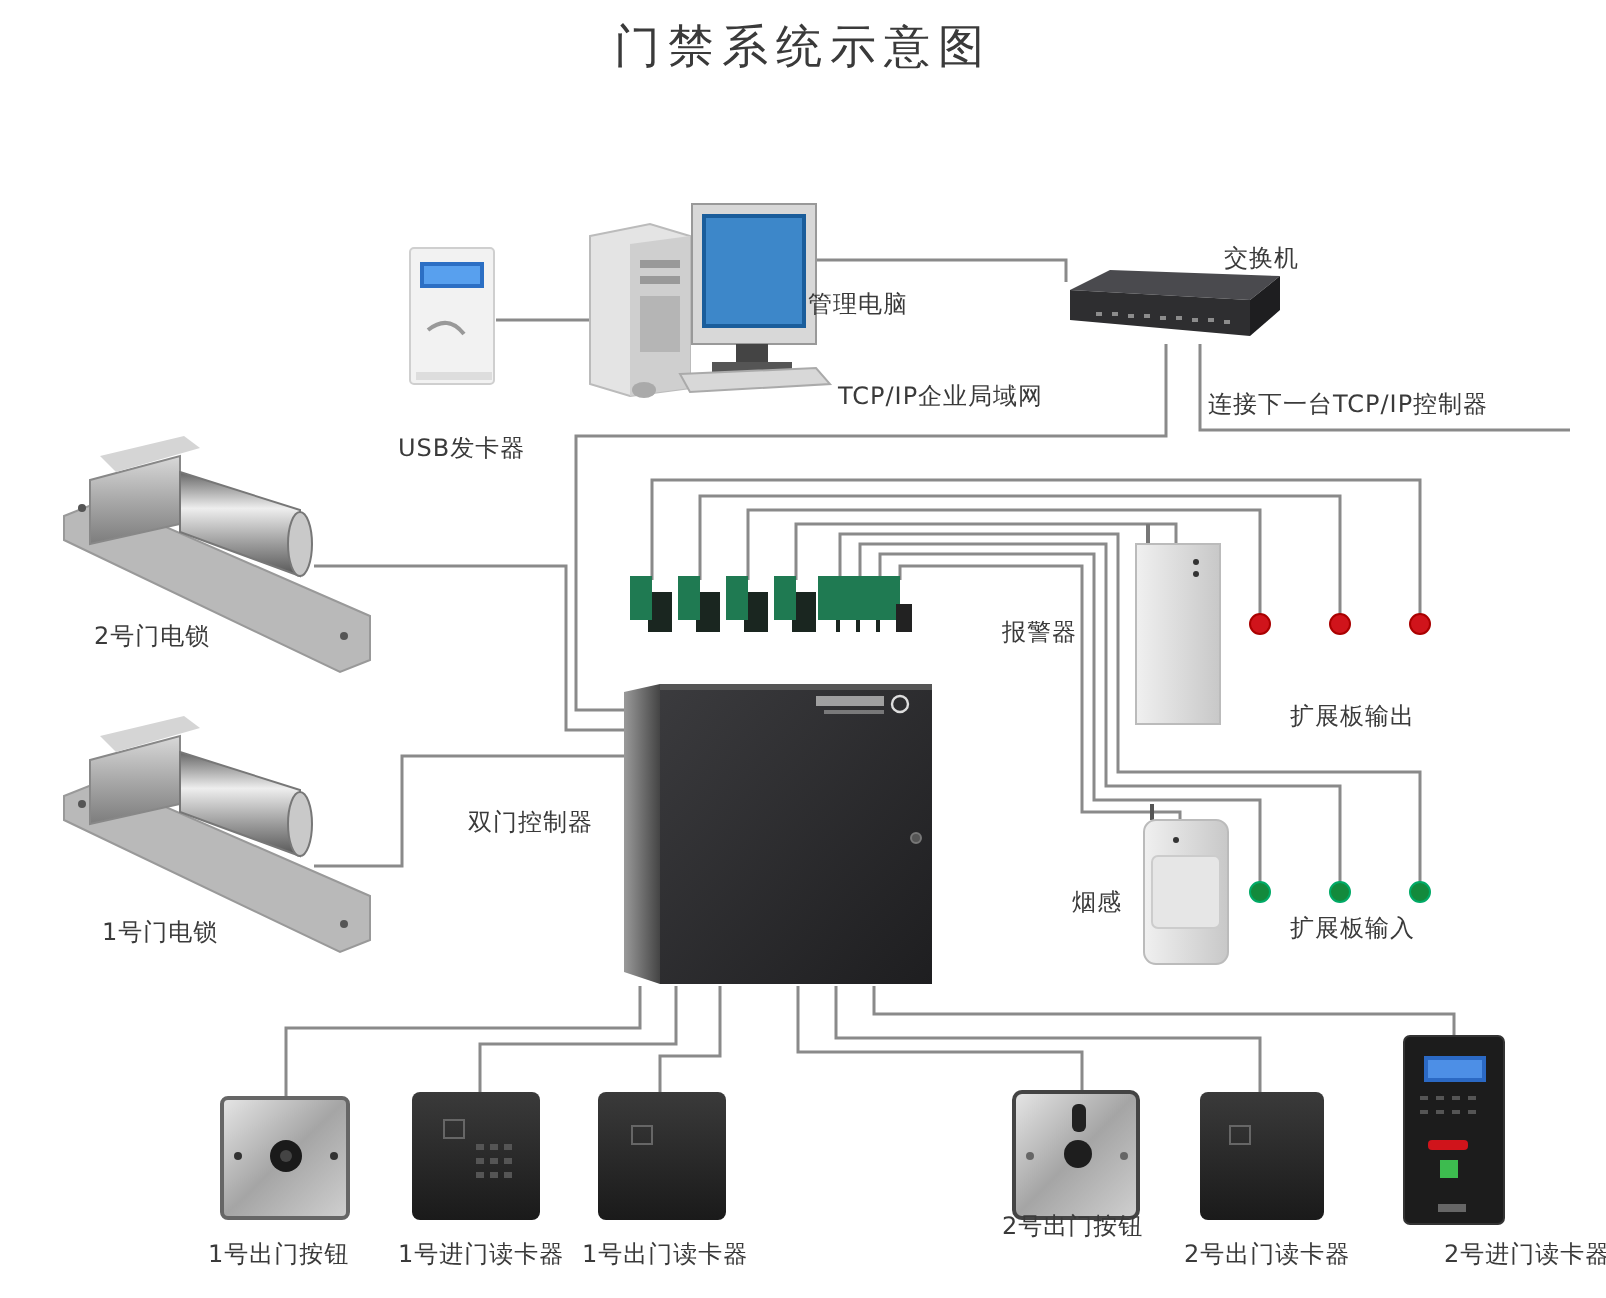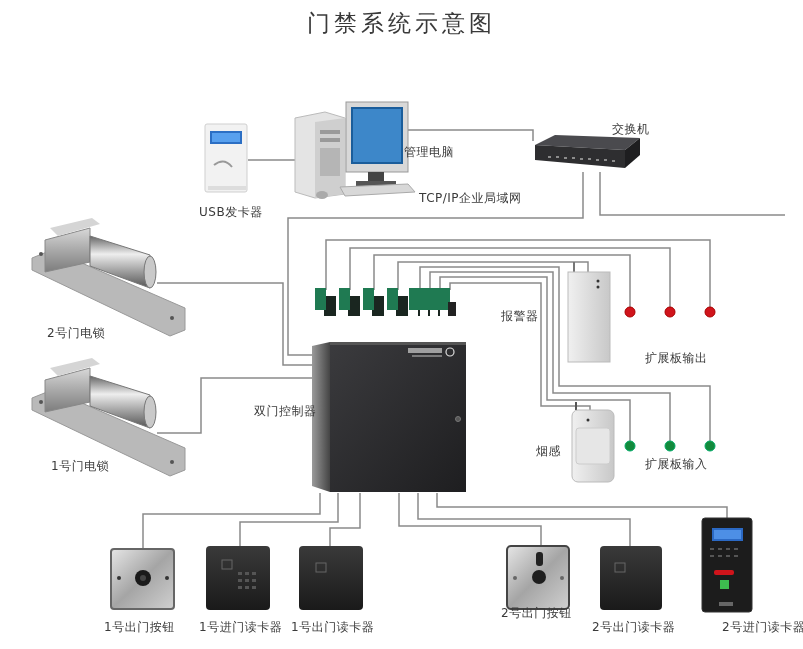--- a/index.html
+++ b/index.html
@@ -268,27 +268,28 @@
           <rect x="718" y="555" width="4" height="2"></rect>
           <rect x="726" y="555" width="4" height="2"></rect>
           <rect x="734" y="555" width="4" height="2"></rect>
       </g>
       <rect x="714" y="570" width="20" height="5" rx="2" fill="#d0141b"></rect>
       <rect x="720" y="580" width="9" height="9" fill="#3dbb4f"></rect>
       <rect x="719" y="602" width="14" height="4" fill="#666"></rect>
     </g>
   </svg>
 
-  <div class="lbl" style="left:199px;top:204px">USB发卡器</div>
+  <div class="lbl" style="left:199px;top:216px">USB发卡器</div>
   <div class="lbl" style="left:404px;top:144px">管理电脑</div>
   <div class="lbl" style="left:612px;top:121px">交换机</div>
   <div class="lbl" style="left:419px;top:190px">TCP/IP企业局域网</div>
-  <div class="lbl" style="left:47px;top:325px">2号门电锁</div>
+  <div class="lbl" style="left:604px;top:194px">连接下一台TCP/IP控制器</div>
+  <div class="lbl" style="left:47px;top:310px">2号门电锁</div>
   <div class="lbl" style="left:51px;top:458px">1号门电锁</div>
-  <div class="lbl" style="left:254px;top:403px">双门控制器</div>
+  <div class="lbl" style="left:234px;top:403px">双门控制器</div>
   <div class="lbl" style="left:501px;top:308px">报警器</div>
   <div class="lbl" style="left:536px;top:443px">烟感</div>
   <div class="lbl" style="left:645px;top:350px">扩展板输出</div>
   <div class="lbl" style="left:645px;top:456px">扩展板输入</div>
   <div class="lbl" style="left:104px;top:619px">1号出门按钮</div>
   <div class="lbl" style="left:199px;top:619px">1号进门读卡器</div>
   <div class="lbl" style="left:291px;top:619px">1号出门读卡器</div>
   <div class="lbl" style="left:501px;top:605px">2号出门按钮</div>
   <div class="lbl" style="left:592px;top:619px">2号出门读卡器</div>
   <div class="lbl" style="left:722px;top:619px">2号进门读卡器</div>

